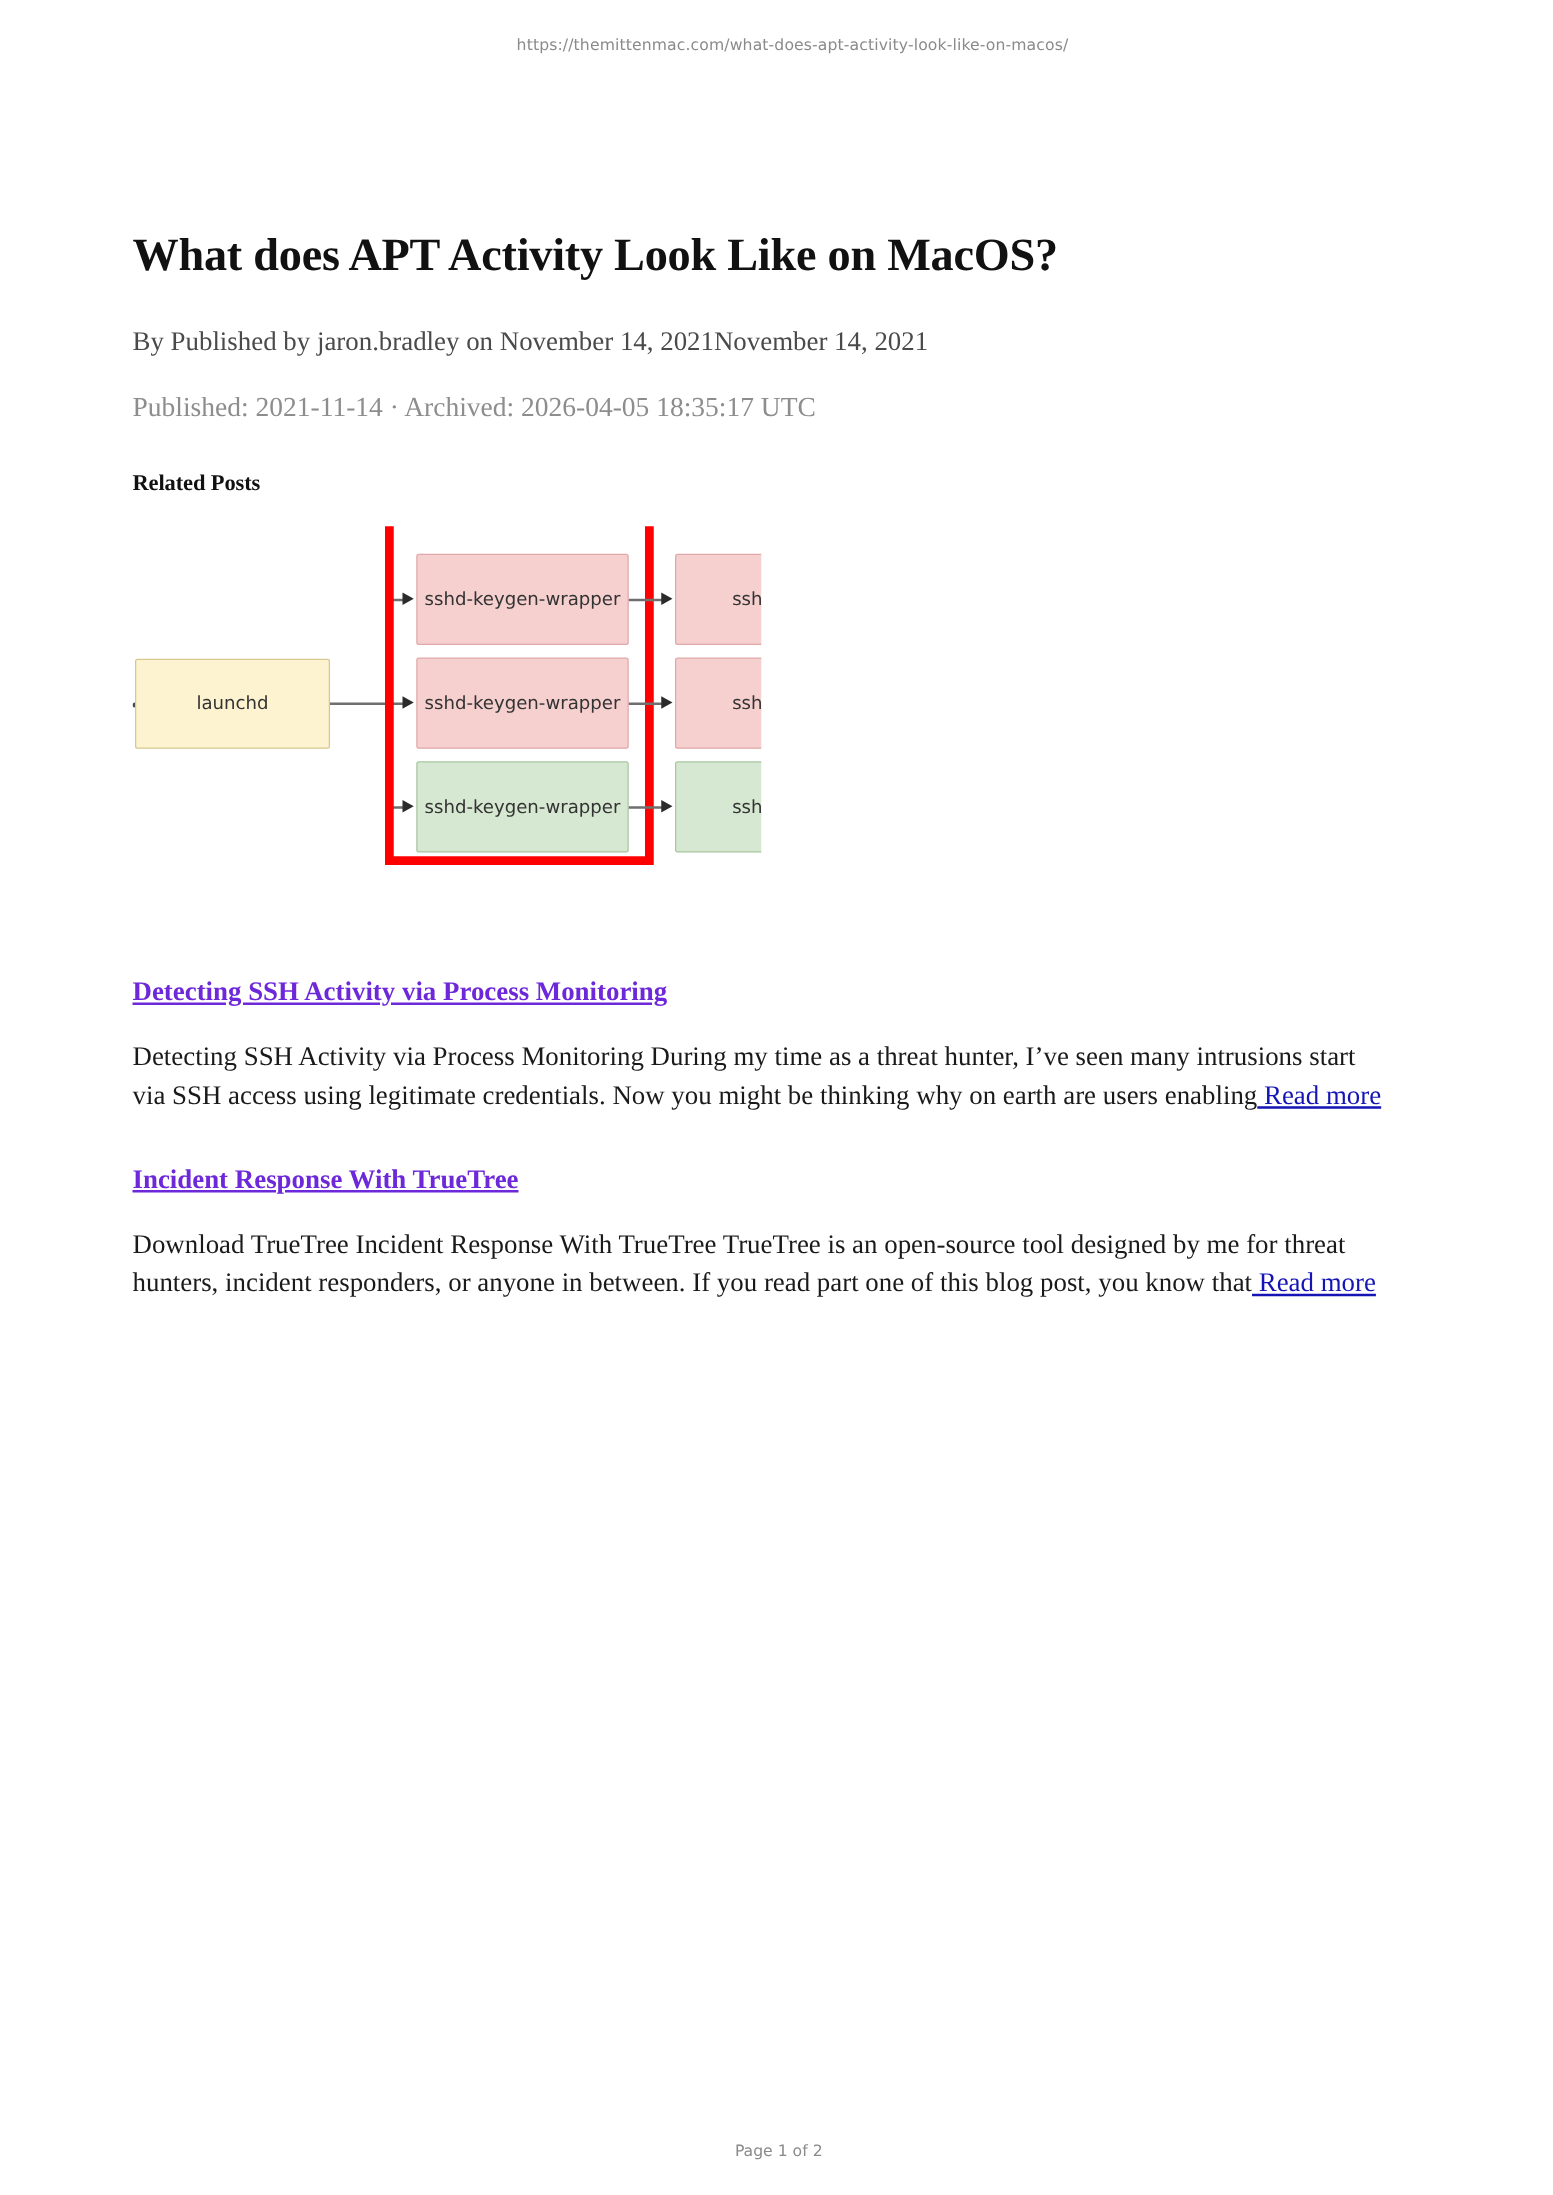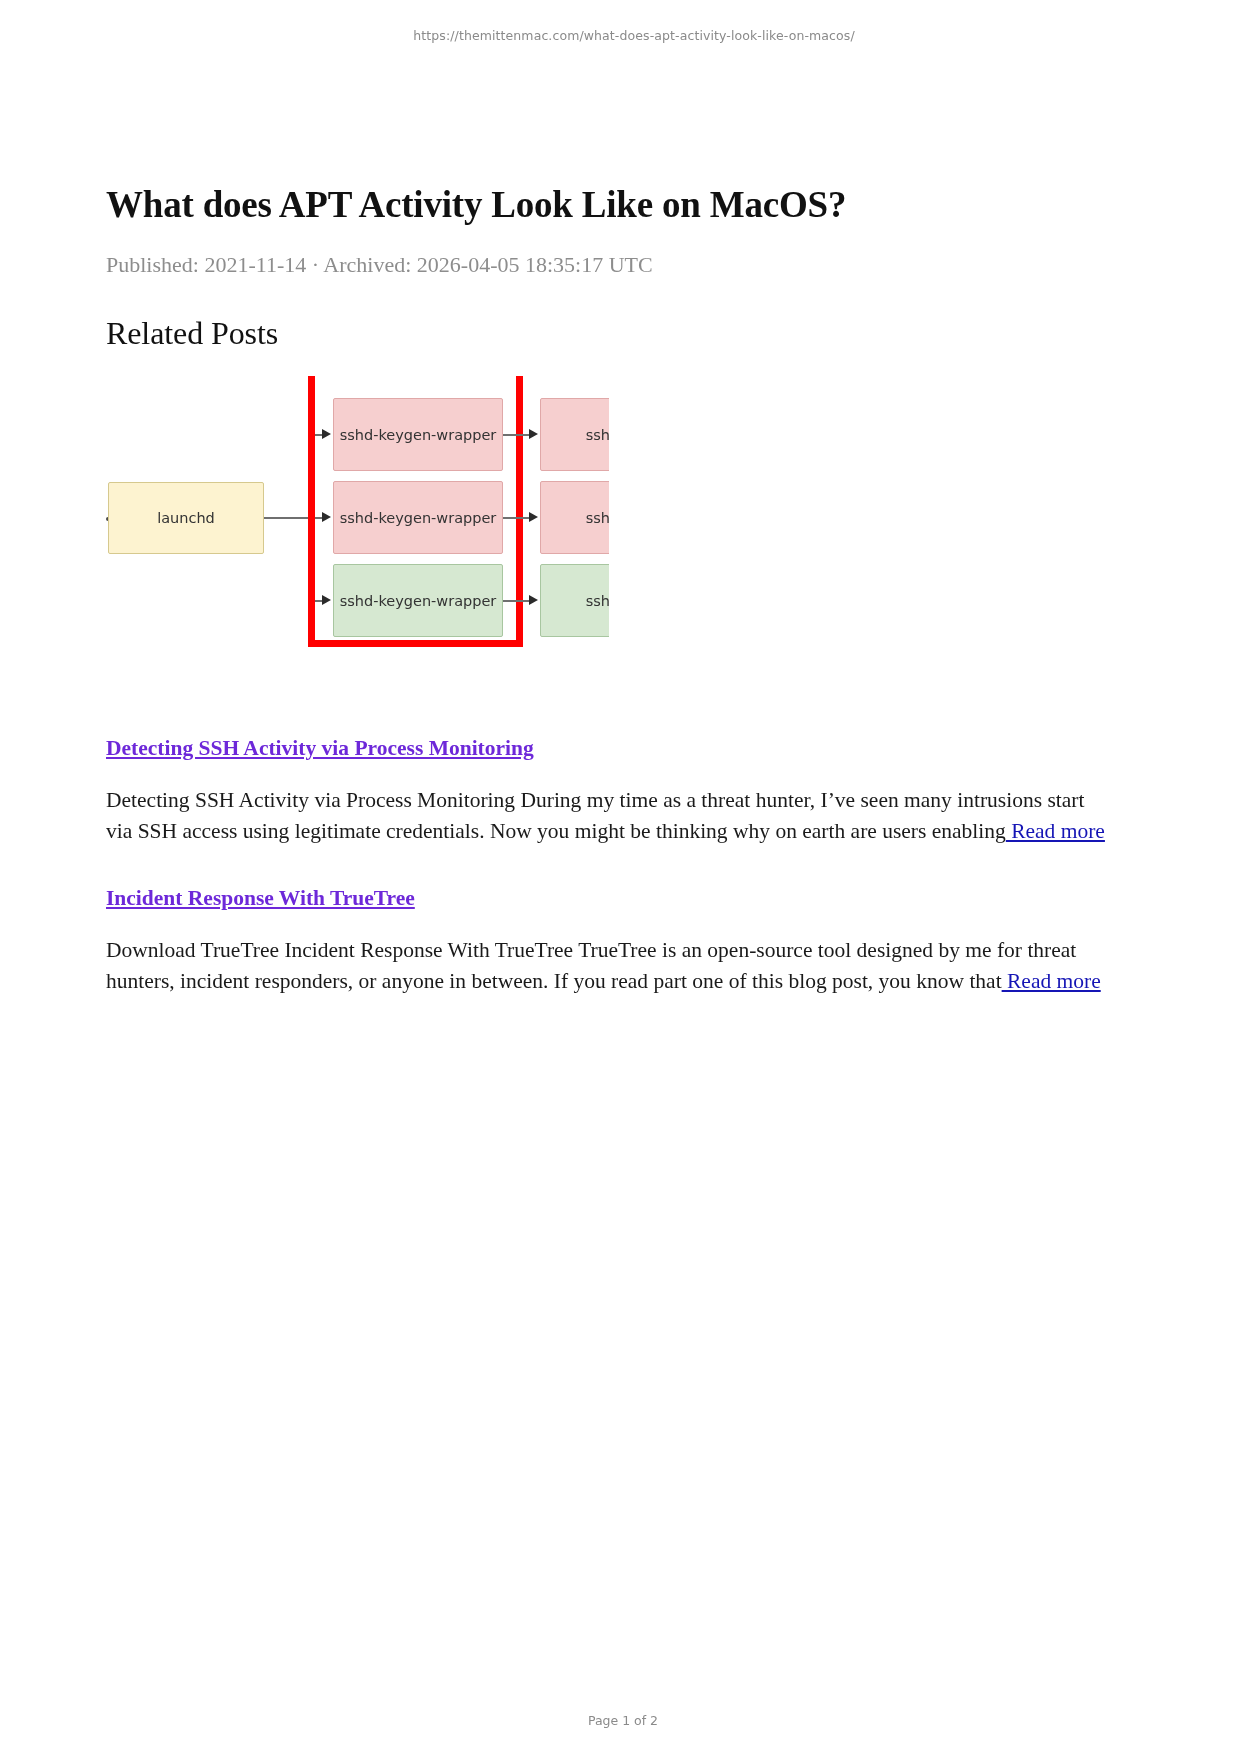--- a/index.html
+++ b/index.html
@@ -63,22 +63,22 @@
   .archive-meta {
     margin: 23px 0 0 0;
     font-size: 22px;
     line-height: 1.35;
     color: #8d8d8d;
   }
 
   h2.section-title {
     margin: 36px 0 0 0;
     font-family: "Liberation Serif", "DejaVu Serif", serif;
-    font-weight: normal;
-    font-size: 32px;
+    font-weight: bold;
+    font-size: 18px;
     color: #111111;
     letter-spacing: -0.1px;
   }
 
   
   .figure-wrap {
     margin-top: 24px;
     width: 503px;
     height: 300px;
     position: relative;
@@ -192,20 +192,21 @@
 <body>
 
 <div class="page">
 
   <div class="archive-url">https://themittenmac.com/what-does-apt-activity-look-like-on-macos/</div>
 
   <div class="content">
 
     <h1 class="post-title">What does APT Activity Look Like on MacOS?</h1>
 
+    <p class="byline">By Published by jaron.bradley on November 14, 2021November 14, 2021</p>
 
     <p class="archive-meta">Published: 2021-11-14 · Archived: 2026-04-05 18:35:17 UTC</p>
 
     <h2 class="section-title">Related Posts</h2>
 
     <div class="figure-wrap">
       <div class="diagram">
 
         <span class="stub-dot" style="left:0px; top:141px;"></span>
 

